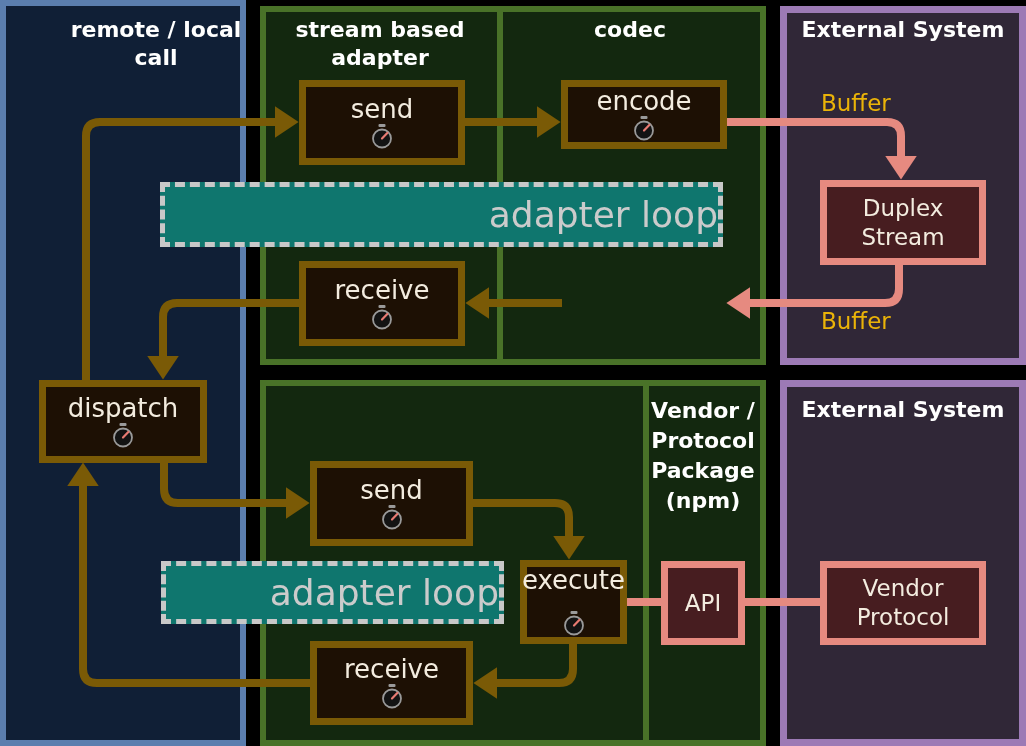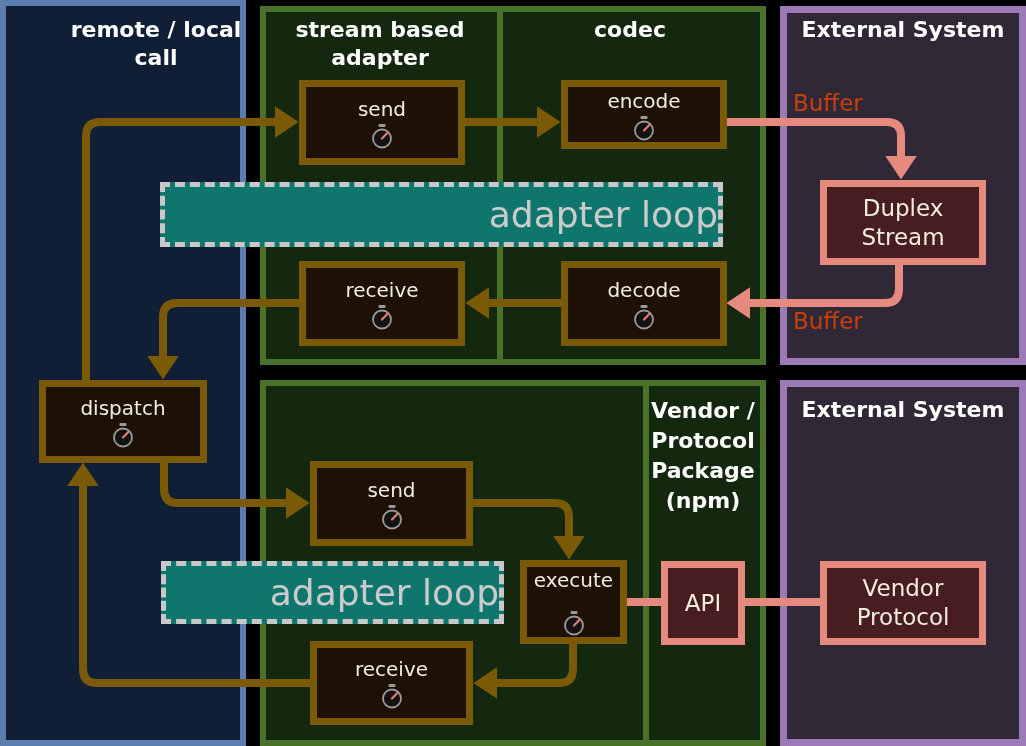--- a/index.html
+++ b/index.html
@@ -16,31 +16,31 @@
     position:absolute; z-index:1; color:#ffffff; font-weight:bold;
     font-size:22px; line-height:28px; text-align:center; white-space:pre-line;
   }
   .ptitle.tall { line-height:30px; }
   svg.wires { position:absolute; left:0; top:0; z-index:2; pointer-events:none; }
   .node {
     position:absolute; box-sizing:border-box; z-index:3;
     background:#1d1004; border:7px solid #7a5a06;
     display:flex; flex-direction:column; align-items:center; justify-content:center;
   }
-  .node .lbl { color:#f3ecdf; font-size:20px; line-height:25px; text-align:center; white-space:pre-line; }
+  .node .lbl { color:#f3ecdf; font-size:26px; line-height:25px; text-align:center; white-space:pre-line; }
   .node.pink { background:#471d20; border-color:#e68a80; }
   .node.pink .lbl { font-size:23px; line-height:29px; }
   .node .sw { margin-top:1px; }
   .loop {
     position:absolute; box-sizing:border-box; z-index:3;
     background:#0f766e; border:5px dashed #c8c8c8;
     display:flex; align-items:center; justify-content:flex-end;
     color:#cbcbcb; font-size:36px;
   }
-  .flabel { position:absolute; z-index:2; color:#c2410c; font-size:23px; }
+  .flabel { position:absolute; z-index:2; color:#eab308; font-size:23px;margin-left:28px; }
 </style>
 </head>
 <body>
 
 <div class="stage">
 
   <div class="panel blue" style="left:0;   top:0;   width:246px; height:746px;"></div>
   <div class="panel green" style="left:260px; top:6px;   width:506px; height:359px;"></div>
   <div class="divider" style="left:497px; top:6px;   width:6px;   height:359px;"></div>
   <div class="panel purple" style="left:780px; top:6px;   width:246px; height:359px;"></div>
@@ -114,28 +114,20 @@
       </svg>
   </div>
   <div class="node" style="left:299px; top:261px; width:166px; height:85px;">
     <span class="lbl">receive</span>
     <svg class="sw" width="22" height="26" viewBox="0 0 22 26">
         <rect x="7.5" y="1" width="7" height="3" rx="1" fill="#9a9a9a"></rect>
         <circle cx="11" cy="15.5" r="9" fill="#131313" stroke="#9a9a9a" stroke-width="1.8"></circle>
         <line x1="11" y1="15.5" x2="16.3" y2="10" stroke="#e87a72" stroke-width="2.2" stroke-linecap="round"></line>
       </svg>
   </div>
-  <div class="node" style="left:561px; top:261px; width:166px; height:85px;">
-    <span class="lbl">decode</span>
-    <svg class="sw" width="22" height="26" viewBox="0 0 22 26">
-        <rect x="7.5" y="1" width="7" height="3" rx="1" fill="#9a9a9a"></rect>
-        <circle cx="11" cy="15.5" r="9" fill="#131313" stroke="#9a9a9a" stroke-width="1.8"></circle>
-        <line x1="11" y1="15.5" x2="16.3" y2="10" stroke="#e87a72" stroke-width="2.2" stroke-linecap="round"></line>
-      </svg>
-  </div>
   <div class="node" style="left:39px; top:380px; width:168px; height:83px;">
     <span class="lbl">dispatch</span>
     <svg class="sw" width="22" height="26" viewBox="0 0 22 26">
         <rect x="7.5" y="1" width="7" height="3" rx="1" fill="#9a9a9a"></rect>
         <circle cx="11" cy="15.5" r="9" fill="#131313" stroke="#9a9a9a" stroke-width="1.8"></circle>
         <line x1="11" y1="15.5" x2="16.3" y2="10" stroke="#e87a72" stroke-width="2.2" stroke-linecap="round"></line>
       </svg>
   </div>
   <div class="node" style="left:310px; top:461px; width:163px; height:85px;">
     <span class="lbl">send</span>

